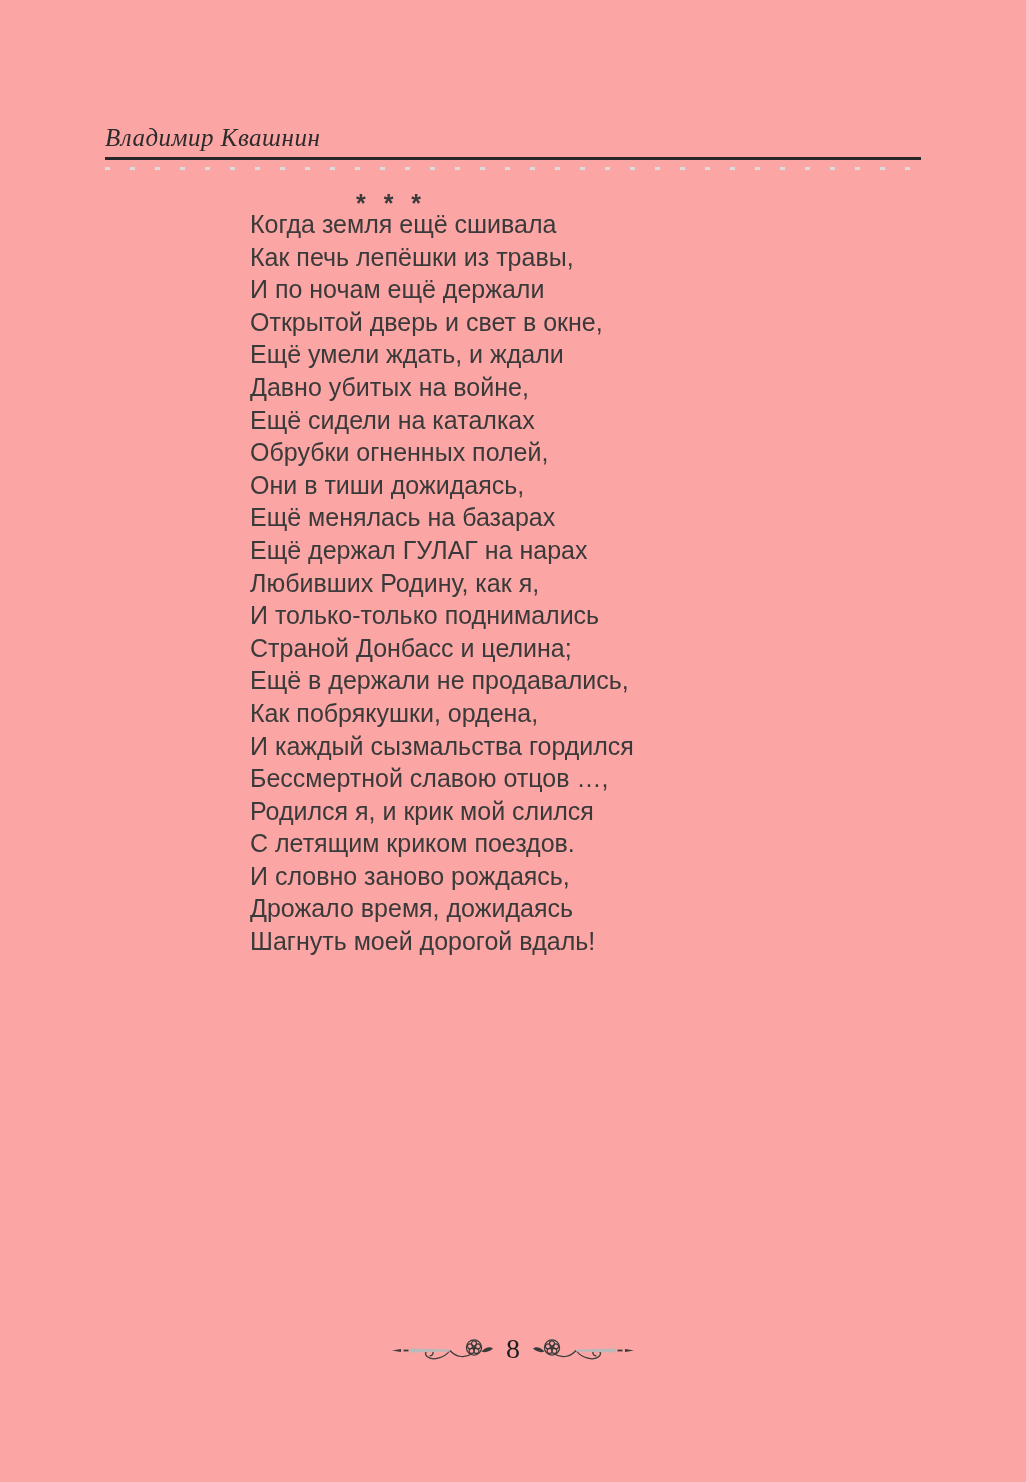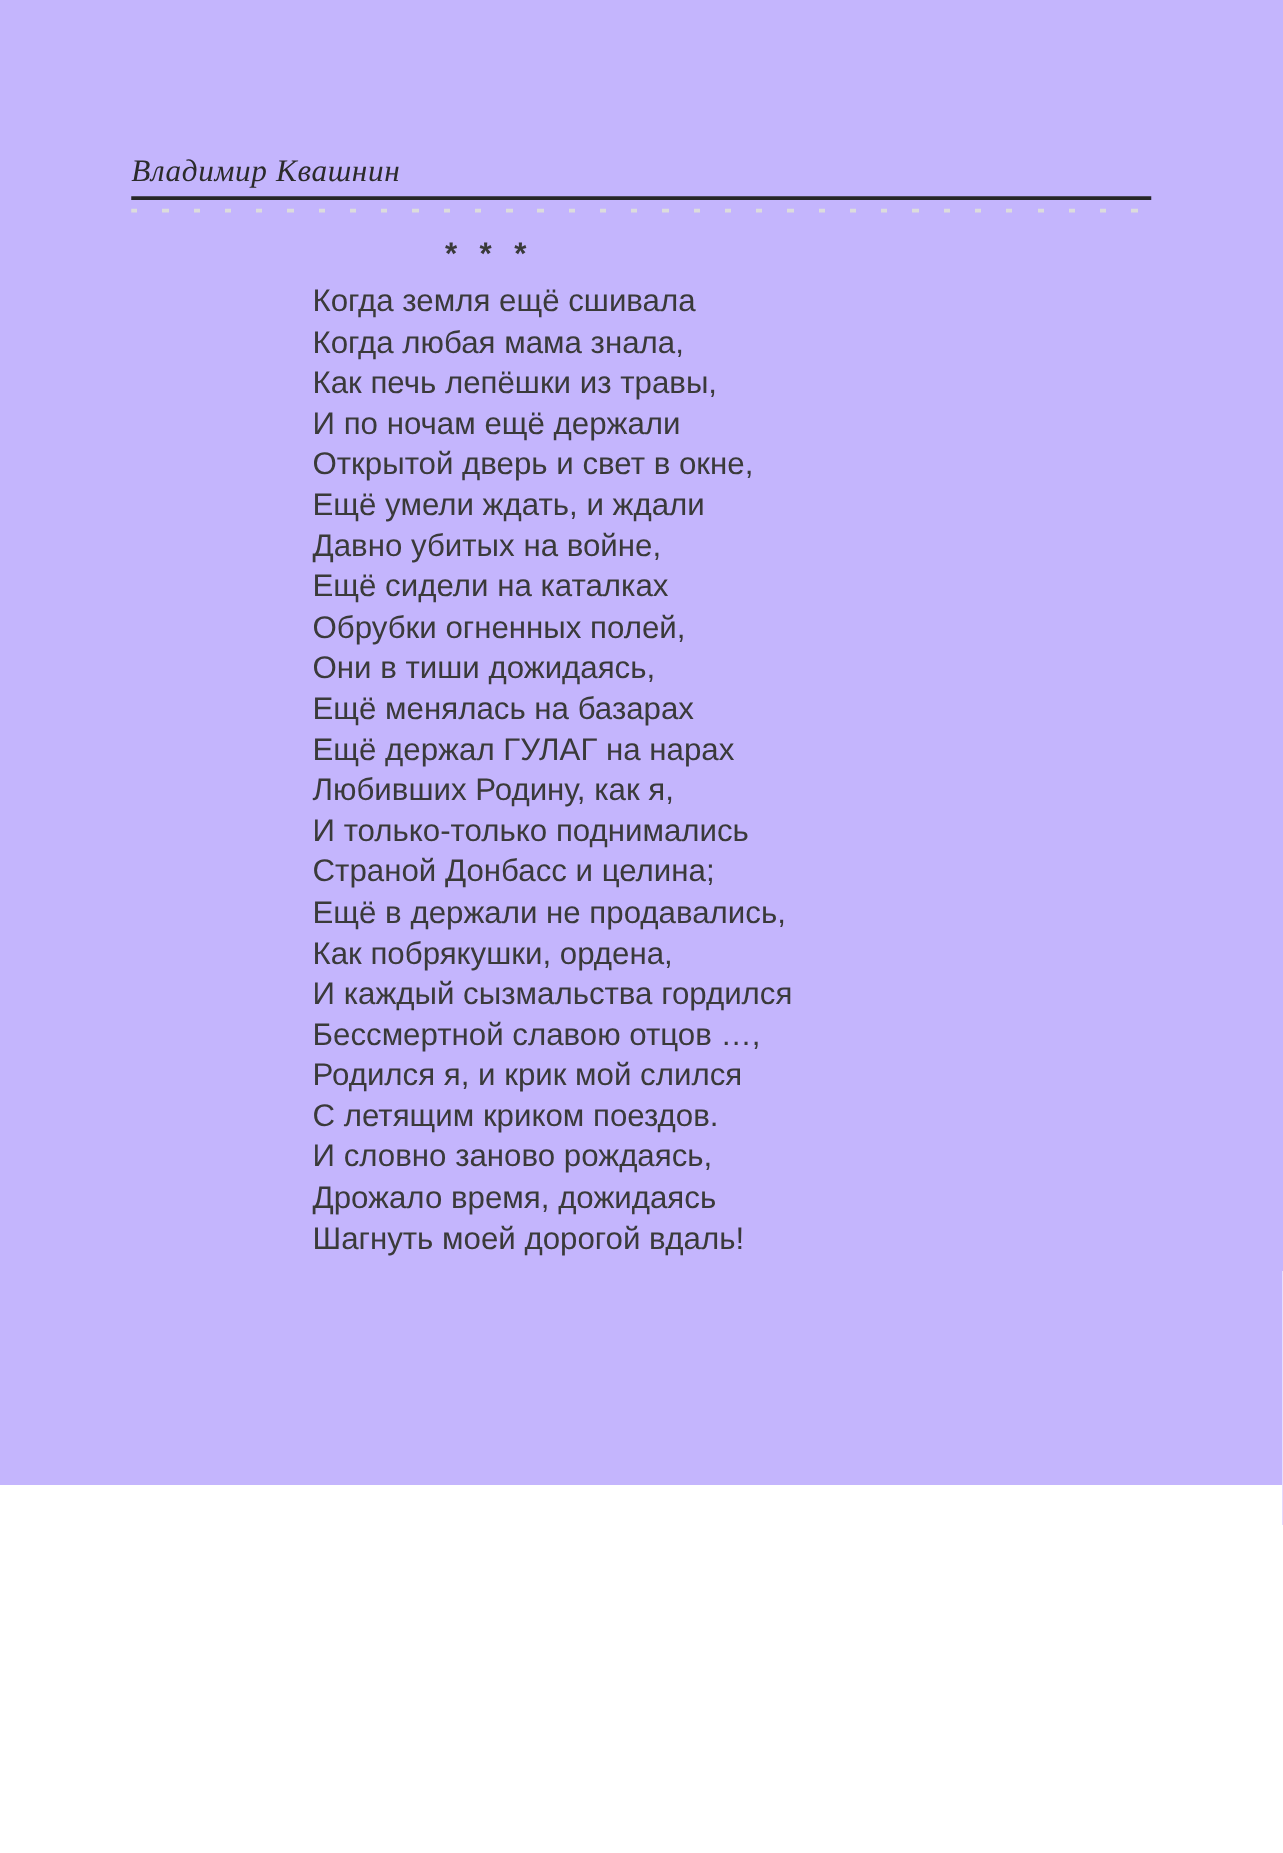--- a/index.html
+++ b/index.html
@@ -1,20 +1,20 @@
 <!DOCTYPE html>
 <html><head>
 <meta charset="utf-8">
 <style>
   html, body { margin: 0; padding: 0; background: #ffffff; }
   .page {
     position: relative;
     width: 1026px;
-    height: 1188px;
-    background: #c4b5fd;
+    height: 1482px;
+    background: #fca5a5;
     overflow: hidden;
     font-family: "Liberation Sans", sans-serif;
   }
 
   
   .page-header {
     position: absolute;
     left: 105px;
     right: 105px;
     top: 123px;
@@ -48,21 +48,21 @@
     left: 356px;
     top: 189px;
     font-size: 25px;
     color: #3a3a3a;
     word-spacing: 11px;
     font-weight: 600;
   }
   .poem {
     position: absolute;
     left: 250px;
-    top: 225px;
+    top: 208px;
   }
   .poem-line {
     font-size: 25px;
     line-height: 32.6px;
     color: #3a3a3a;
     white-space: pre;
   }
 
   
   .page-footer {
@@ -93,21 +93,20 @@
   <header class="page-header">
     <div class="author">Владимир Квашнин</div>
     <div class="rule"></div>
     <div class="rule-dots"></div>
   </header>
 
   <div class="section-marker">* * *</div>
 
   <main class="poem">
       <div class="poem-line">Когда земля ещё сшивала</div>
-      <div class="poem-line">Когда любая мама знала,</div>
       <div class="poem-line">Как печь лепёшки из травы,</div>
       <div class="poem-line">И по ночам ещё держали</div>
       <div class="poem-line">Открытой дверь и свет в окне,</div>
       <div class="poem-line">Ещё умели ждать, и ждали</div>
       <div class="poem-line">Давно убитых на войне,</div>
       <div class="poem-line">Ещё сидели на каталках</div>
       <div class="poem-line">Обрубки огненных полей,</div>
       <div class="poem-line">Они в тиши дожидаясь,</div>
       <div class="poem-line">Ещё менялась на базарах</div>
       <div class="poem-line">Ещё держал ГУЛАГ на нарах</div>

